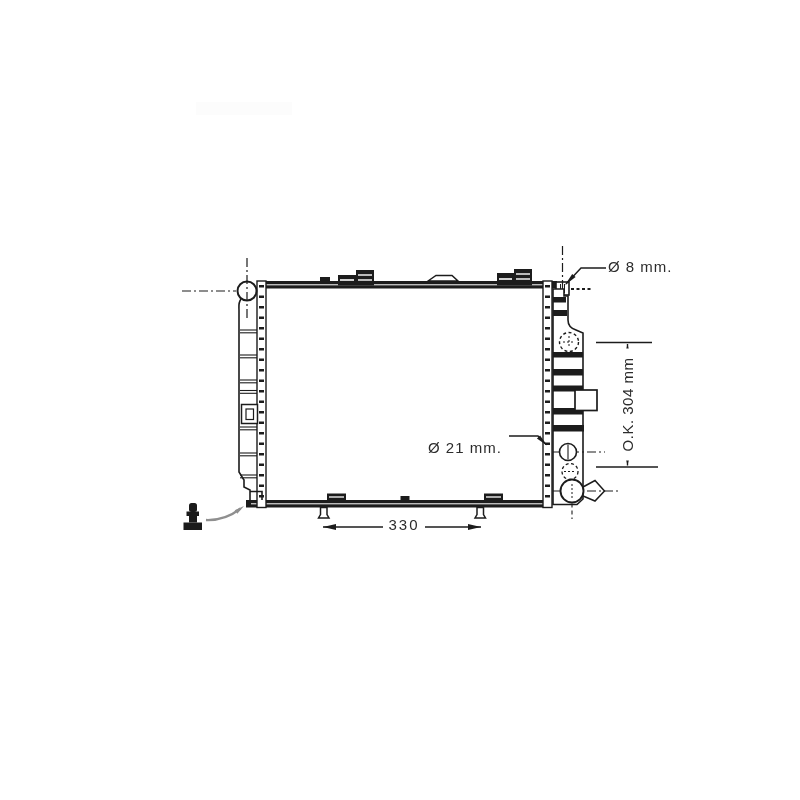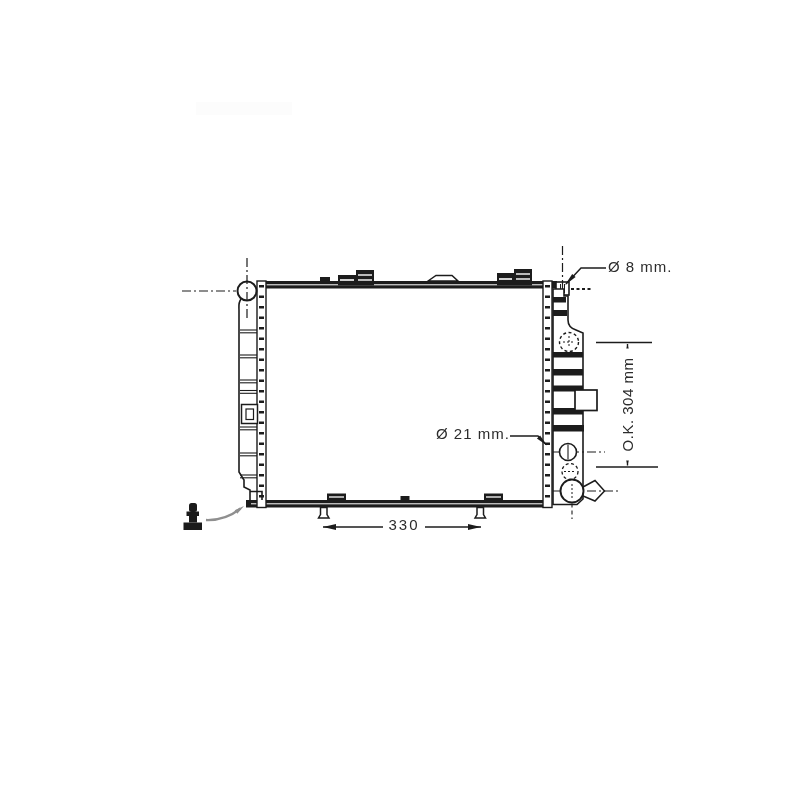--- a/index.html
+++ b/index.html
@@ -187,19 +187,19 @@
         </g>
         <path d="M206,520 C221,520.5 231,516 240.5,508.5" stroke="#8f8f8f" stroke-width="2.3"></path>
         <polygon points="244,506 237.3,513.8 234.7,510.2" fill="#8f8f8f" stroke="none"></polygon>
       </g>
 
     </g>
   </svg>
 
   <div class="dim-label" style="left:608px; top:259px;">Ø 8 mm.</div>
 
-  <div class="dim-label" style="left:428px; top:426px;margin-left:8px;">Ø 21 mm.</div>
+  <div class="dim-label" style="left:428px; top:440px;">Ø 21 mm.</div>
 
   <div class="dim-label rotated" style="left:572px; top:396px;">O.K. 304 mm</div>
 
   <div class="dim-label big centered" style="left:383px; top:517px; width:42px;">330</div>
 
 </div>
 
 </body></html>

